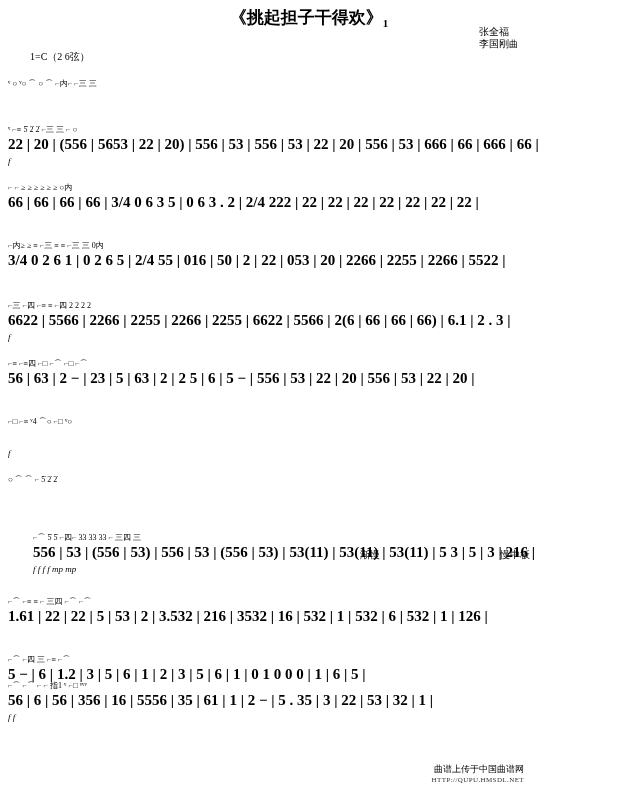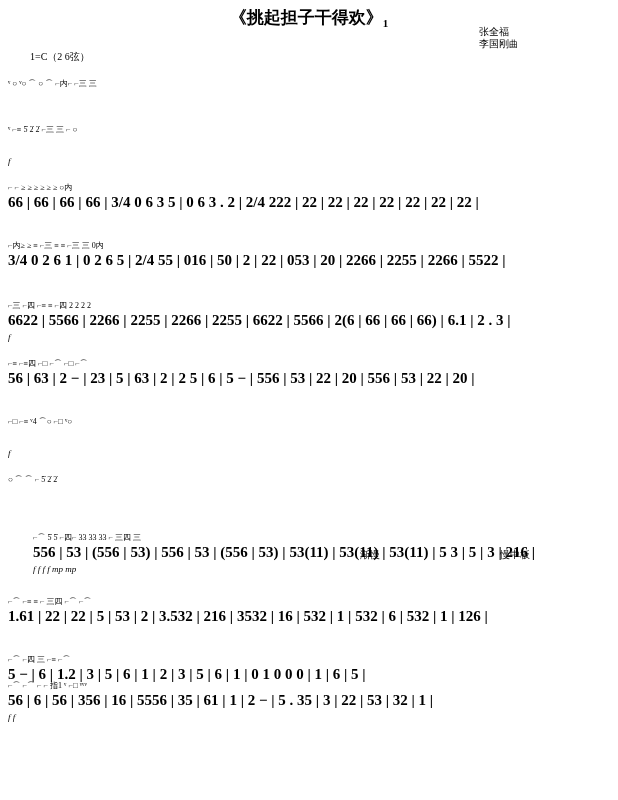--- a/index.html
+++ b/index.html
@@ -70,20 +70,21 @@
   </div>
 
   <div class="keysig">1=C（2 6弦）</div>
 
   <div id="rows-host">
       <div class="row" style="top: 78px;">
         <div class="above">ᵛ        ○              ᵛ○  ⌒        ○      ⌒  ⌐内⌐            ⌐三 三</div>
       </div>
       <div class="row" style="top: 124px;">
         <div class="above">ᵛ   ⌐≡                5̇            2̇ 2̇        ⌐三 三                                  ⌐                ○</div>
+        <div class="notes">22 | 20 | (556 | 5653 | 22 | 20) | 556 | 53 | 556 | 53 | 22 | 20 | 556 | 53 | 666 | 66 | 666 | 66 |</div>
         <div class="below">f</div>
       </div>
       <div class="row" style="top: 182px;">
         <div class="above">⌐          ⌐                    ≥ ≥ ≥        ≥ ≥ ≥      ○内</div>
         <div class="notes">66 | 66 | 66 | 66 | 3/4 0 6 3 5 | 0 6 3 . 2 | 2/4 222 | 22 | 22 | 22 | 22 | 22 | 22 | 22 |</div>
       </div>
       <div class="row" style="top: 240px;">
         <div class="above">⌐内≥ ≥ ≡        ⌐三 ≡ ≡              ⌐三 三          0内</div>
         <div class="notes">3/4 0 2 6 1 | 0 2 6 5 | 2/4 55 | 016 | 50 | 2 | 22 | 053 | 20 | 2266 | 2255 | 2266 | 5522 |</div>
       </div>
@@ -116,15 +117,19 @@
         <div class="above">⌐⌒                              ⌐四  三            ⌐≡                                        ⌐⌒</div>
         <div class="notes">5 − | 6 | 1.2 | 3 | 5 | 6 | 1 | 2 | 3 | 5 | 6 | 1 | 0 1 0 0 0 | 1 | 6 | 5 |</div>
       </div>
       <div class="row" style="top: 680px;">
         <div class="above">⌐⌒                ⌐⌒            ⌐                        ⌐      指1  ᵛ      ⌐□      ᵛᵛᵛ</div>
         <div class="notes">56 | 6 | 56 | 356 | 16 | 5556 | 35 | 61 | 1 | 2 − | 5 . 35 | 3 | 22 | 53 | 32 | 1 |</div>
         <div class="below">f                                                                                                 f</div>
       </div>
     </div>
 
+  <div class="foot">
+    <div>曲谱上传于中国曲谱网</div>
+    <div class="u2">HTTP://QUPU.HMSDL.NET</div>
+  </div>
 <div style="position: absolute; left: 360px; top: 548px; font-size: 10px; font-family: &quot;Liberation Serif&quot;, serif;">渐慢</div>
     <div style="position: absolute; left: 500px; top: 548px; font-size: 10px; font-family: &quot;Liberation Serif&quot;, serif;">慢中板</div>
   </div>
 
 </body></html>

